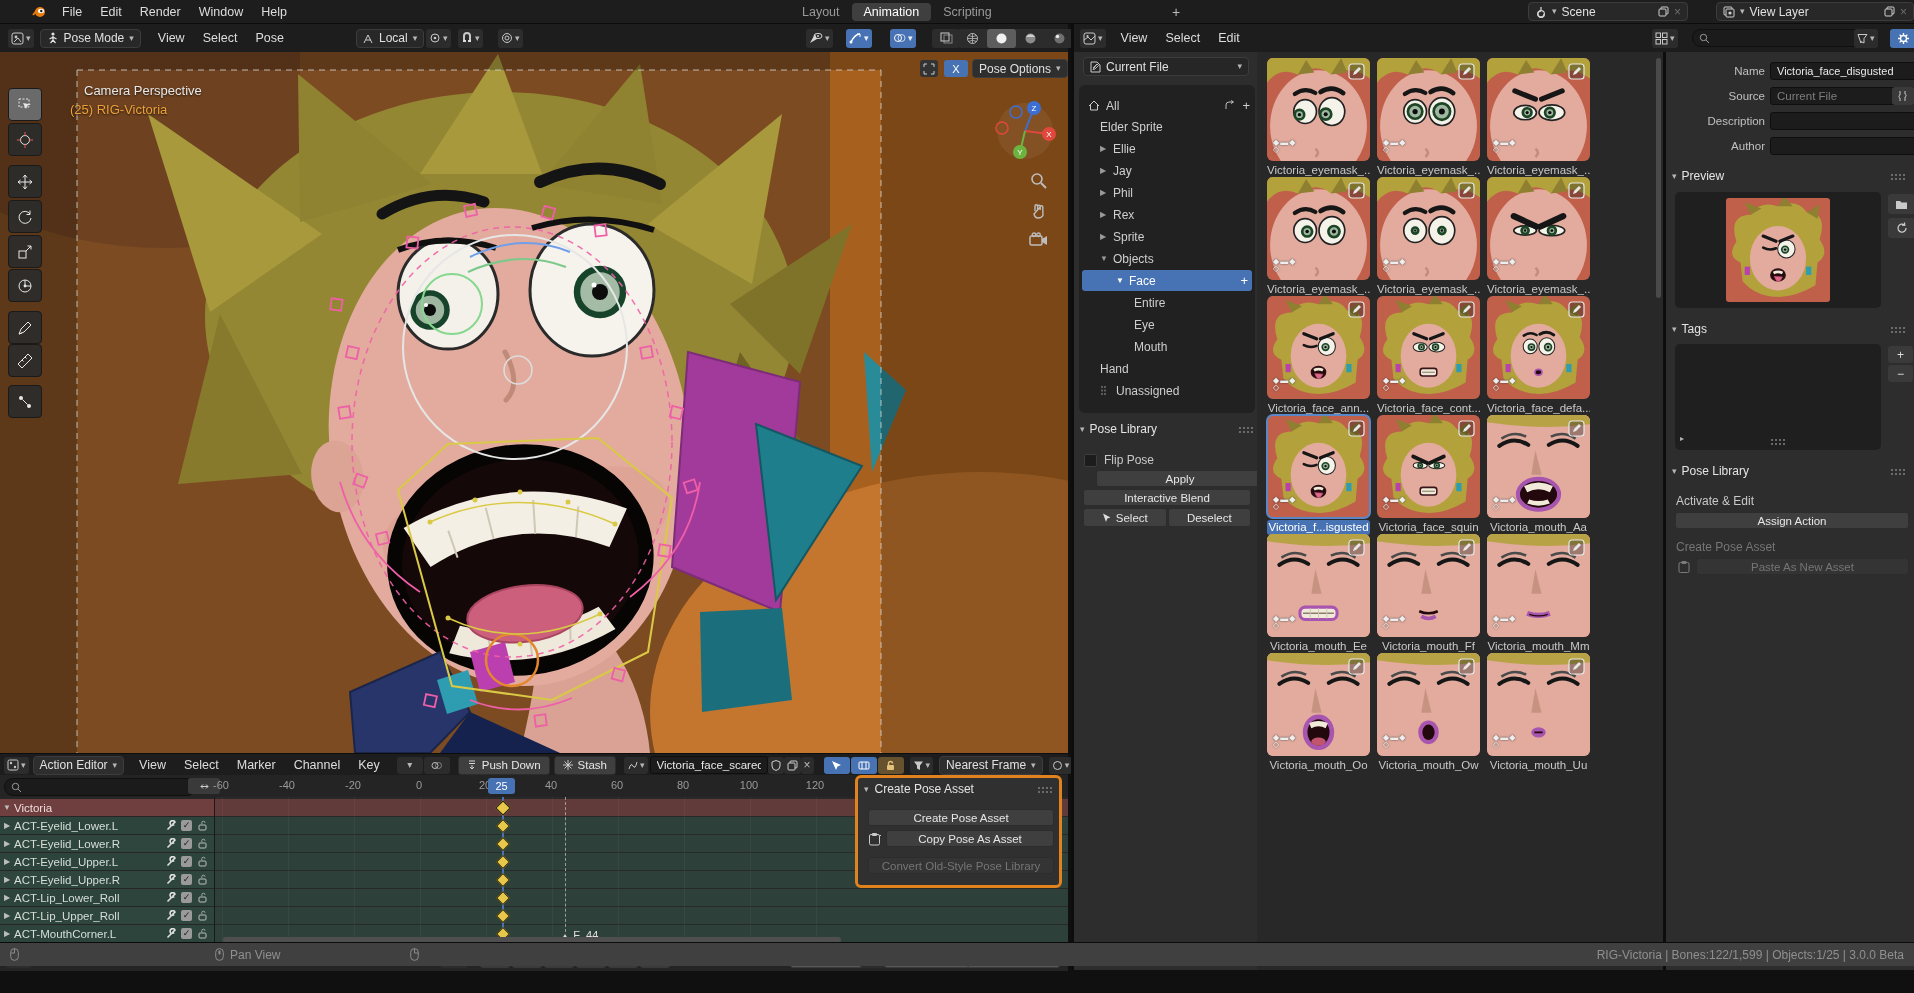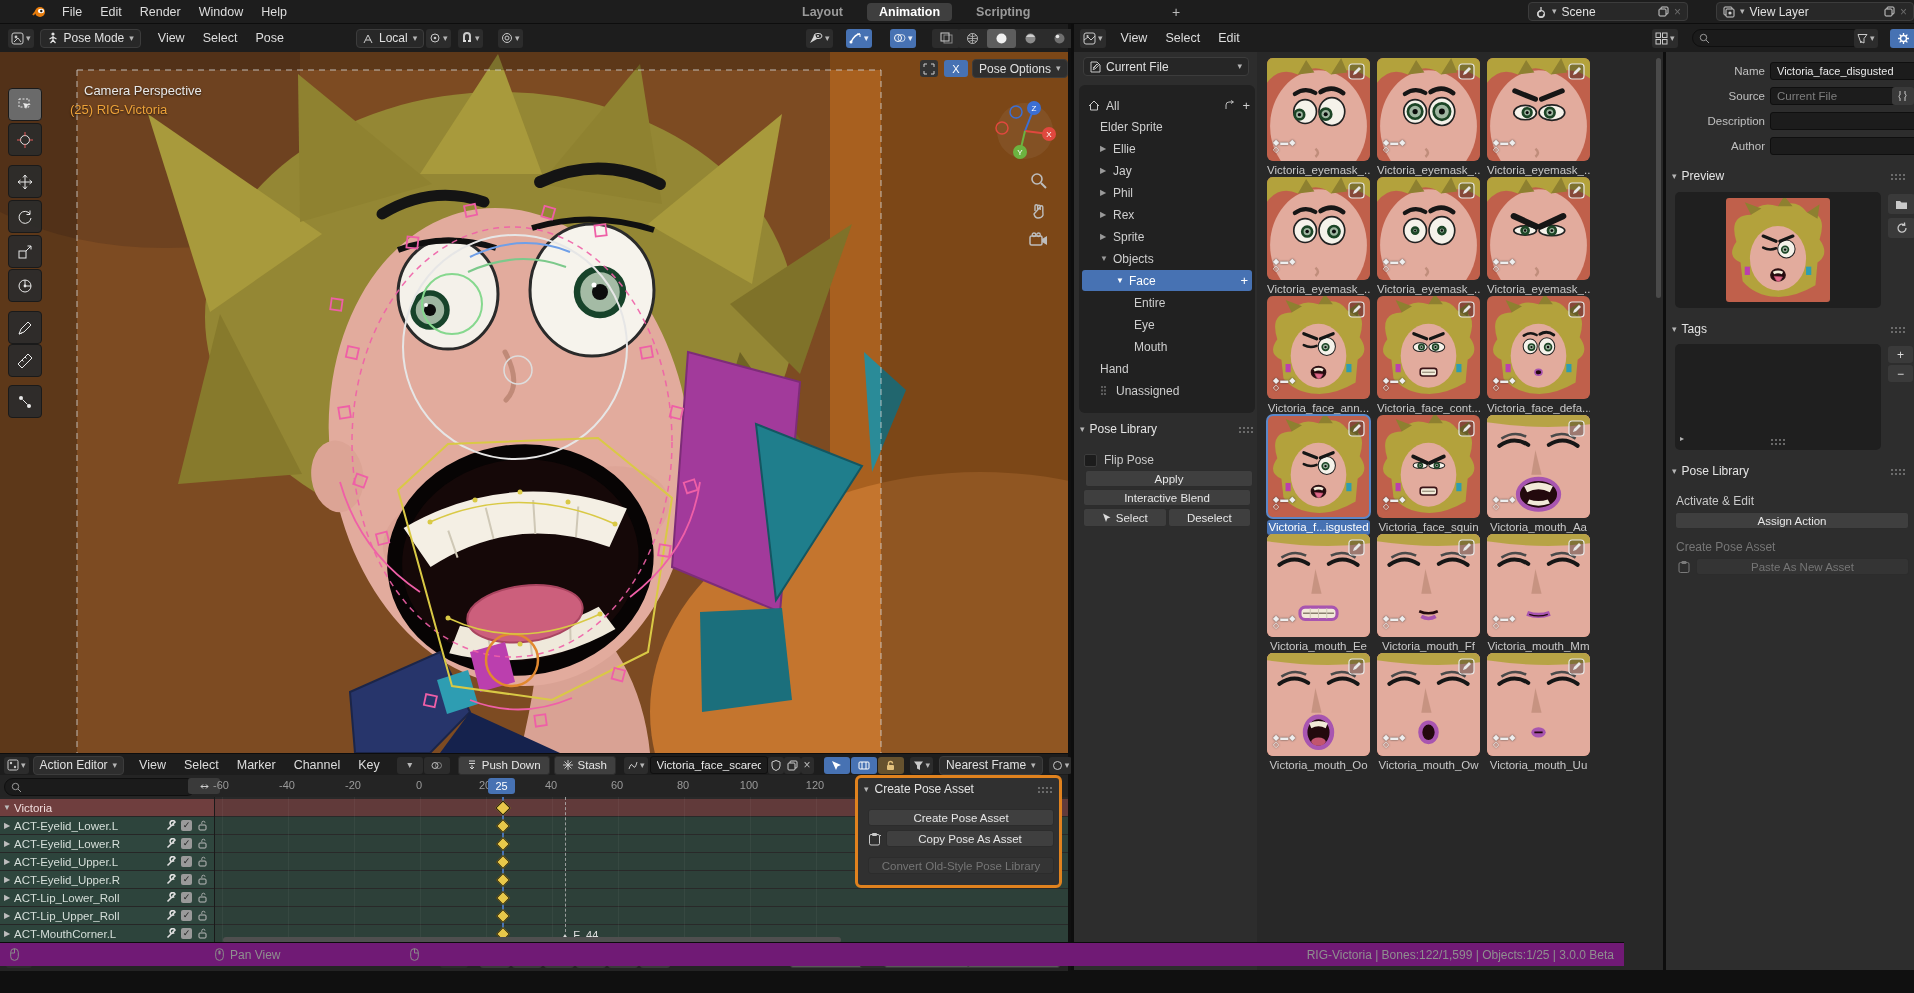--- a/index.html
+++ b/index.html
@@ -62,21 +62,21 @@
       <path d="M1,10 L5,5" stroke="#e87d0d" stroke-width="2"></path>
         </svg>
     </span>
     <span id="topbar-menus" class="row">
         <span class="menu">File</span>
         <span class="menu">Edit</span>
         <span class="menu">Render</span>
         <span class="menu">Window</span>
         <span class="menu">Help</span>
       </span>
-    <span id="topbar-tabs" class="row" style="position:absolute;left:790px;gap:12px;font-weight:bold;">
+    <span id="topbar-tabs" class="row" style="position:absolute;left:790px;gap:0;">
         <span class="tab">Layout</span>
         <span class="tab active">Animation</span>
         <span class="tab">Scripting</span>
       </span>
     <span style="position:absolute;left:1172px;color:#bbb;font-size:14px;">+</span>
 
     <span class="pill" style="position:absolute;left:1528px;width:146px;height:17px;">
       <span>
         <svg width="12" height="12" viewBox="0 0 12 12">
             <path d="M6,1 L6,5 M6,5 a3,3 0 1 0 3,3" stroke="#cfcfcf" fill="none" stroke-width="1.3"></path>
@@ -886,21 +886,21 @@
 
     <div class="row" style="position:absolute;left:6px;top:370px;right:6px;">
       <span class="chev" style="margin-right:5px;">▾</span>
       <span class="panel-hd" style="flex:1;">Pose Library</span>
       <span class="drag-dots"></span>
     </div>
     <div class="row" style="position:absolute;left:10px;top:401px;">
       <span style="width:11px;height:11px;background:#1c1c1c;border:1px solid #3c3c3c;border-radius:2px;margin-right:7px;"></span>
       <span style="color:#c9c9c9;">Flip Pose</span>
     </div>
-    <div class="btn" style="position:absolute;left:11px;top:418px;width:168px;box-sizing:border-box;">Apply</div>
+    <div class="btn" style="position:absolute;left:22px;top:418px;width:168px;box-sizing:border-box;">Apply</div>
     <div class="btn" style="position:absolute;left:9px;top:437px;width:168px;box-sizing:border-box;">Interactive Blend</div>
     <div class="row" style="position:absolute;left:9px;top:456px;width:168px;gap:1px;">
       <div class="btn" style="flex:1;gap:5px;">
         <svg width="9" height="10" viewBox="0 0 9 10">
             <path d="M1,0.5 L4,9 L5.3,5.6 L8.5,4.5 Z" fill="#dcdcdc"></path>
           </svg>
         <span>Select</span>
         </div>
       <div class="btn" style="flex:1;">
         <span>Deselect</span>
@@ -1564,21 +1564,21 @@
     <span style="position:absolute;left:10px;top:488px;color:#757575;">Create Pose Asset</span>
     <span style="position:absolute;left:12px;top:508px;opacity:.5;">
       <svg width="12" height="13" viewBox="0 0 12 13">
           <rect x="1" y="2.5" width="10" height="10" rx="1.5" stroke="#c9c9c9" fill="none"></rect>
           <rect x="3.5" y="1" width="5" height="3" rx="1" fill="#c9c9c9"></rect>
         </svg>
       </span>
     <div class="btn disabled" style="position:absolute;left:30px;top:506px;width:213px;box-sizing:border-box;">Paste As New Asset</div>
   </div>
 
-  <div class="region row" id="statusbar" style="left:0;top:942px;width:1624px;height:23px;background:#701a75;border-top:1px solid #0b0b0b;">
+  <div class="region row" id="statusbar" style="left:0;top:942px;width:1914px;height:23px;background:#404040;border-top:1px solid #0b0b0b;">
     <span style="margin-left:10px;">
       <svg width="9" height="13" viewBox="0 0 9 13">
           <rect x="0.7" y="0.7" width="7.6" height="11.6" rx="3.6" stroke="#8a8a8a" fill="none"></rect>
           <path d="M0.7,5 H4.5 V0.7" stroke="#8a8a8a" fill="none"></path>
         </svg>
       </span>
     <span style="margin-left:196px;">
       <svg width="9" height="13" viewBox="0 0 9 13">
           <rect x="0.7" y="0.7" width="7.6" height="11.6" rx="3.6" stroke="#8a8a8a" fill="none"></rect>
           <rect x="3.4" y="2.5" width="2.2" height="4" rx="1" fill="#8a8a8a"></rect>

